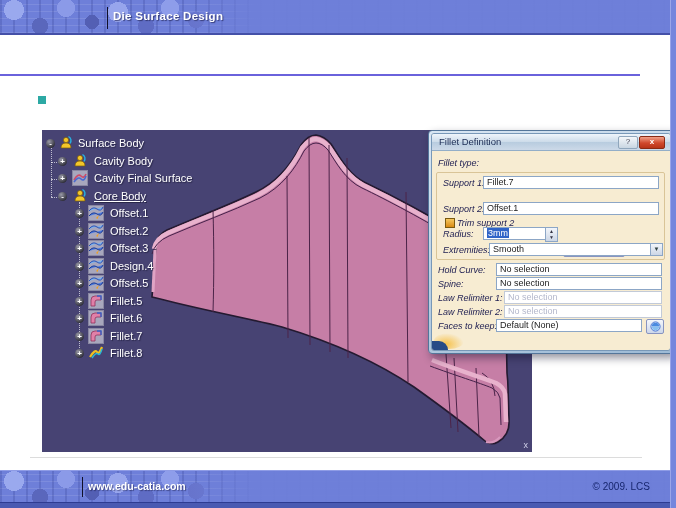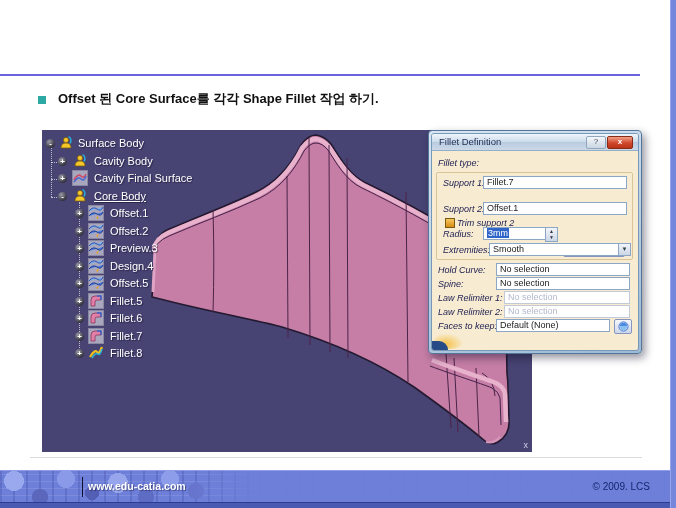--- a/index.html
+++ b/index.html
@@ -47,21 +47,21 @@
         color:#fff;font-size:8px;line-height:9px;font-weight:bold;text-align:center;}
   .ticon{position:absolute;top:-1px;width:16px;height:16px;}
   .ticon svg{width:16px;height:16px;display:block;}
   .tlabel{position:absolute;top:1px;text-shadow:1px 1px 1px rgba(10,10,30,.5);}
   .trow.sel .tlabel{text-decoration:underline;}
   .tline{position:absolute;border-left:1px dotted rgba(255,255,255,.65);width:0;}
   .tstub{position:absolute;border-top:1px dotted rgba(255,255,255,.65);height:0;}
   
   .dialog{position:absolute;left:428px;top:130px;width:212px;height:222px;border-radius:4px;
           background:linear-gradient(160deg,#d8e6f3,#9dbad5);border:1px solid #54769a;
-          box-shadow:3px 4px 8px rgba(15,15,40,.45);}
+          box-shadow:3px 4px 8px rgba(15,15,40,.45);padding-left:32px;}
   .dlg-inner{position:absolute;left:2px;top:2px;right:2px;bottom:2px;border:1px solid #7898b8;
              border-radius:3px;overflow:hidden;background:#f7ecd2;}
   .dlg-title{position:relative;height:16px;background:linear-gradient(#eff5fb,#cddcea 48%,#b8ccdf 52%,#ccd9e8);
              border-bottom:1px solid #93aec8;}
   .dlg-title-text{position:absolute;left:7px;top:2px;font-size:9.5px;color:#1c2c54;}
   .dlg-help{position:absolute;right:32px;top:2px;width:18px;height:11px;border-radius:2px;
             background:linear-gradient(#f4f7fa,#c9d6e2);border:1px solid #8fa6bc;color:#445;
             font-size:8px;line-height:10px;text-align:center;}
   .dlg-close{position:absolute;right:5px;top:2px;width:24px;height:11px;border-radius:2px;
              background:linear-gradient(#f0a088,#d0482c 55%,#b83418);border:1px solid #8a2a14;
@@ -90,24 +90,27 @@
   .faces-btn svg{display:block;margin:1px auto 0;}
   .blob-a{position:absolute;left:2px;bottom:1px;width:30px;height:16px;border-radius:50%;
           background:radial-gradient(ellipse at 40% 70%, #f6c14a, rgba(246,216,150,0) 70%);}
   .blob-b{position:absolute;left:0;bottom:0;width:16px;height:9px;border-top-right-radius:14px;background:#274b86;}
 </style>
 </head>
 <body>
 
 <div class="stage">
 
+  <div class="band band-top">
+    <div class="band-sep" style="left:107px"></div>
+    <div class="band-title">Die Surface Design</div>
+  </div>
 
   <div class="title-rule"></div>
   <div class="bullet-sq"></div>
-  <div class="bullet-text">Offset 된 Core Surface를 각각 Shape Fillet 작업 하기.</div>
   <div class="content-divider"></div>
 
   <div class="viewport">
 
     <svg width="490" height="322" viewBox="0 0 490 322" style="position:absolute;left:0;top:0">
       <path d="M110,167 L114,115 Q115,105 125,100
         C155,87 185,76 214,62 C237,51 250,33 259,15 Q266,5 274,5 Q282,6 289,14
         C297,26 306,44 322,52 C345,63 385,84 422,106 C442,118 459,130 463,139
         L465,243 Q466,252 466,258 L467,290 Q468,305 456,312 Q449,316 443,311
         C425,296 400,277 372,257 C335,232 290,212 240,197 C200,187 160,180 110,167 Z" fill="#c67ea6" stroke="#241a30" stroke-width="1.6"></path>
@@ -213,21 +216,21 @@
       <div class="trow" style="top:111px">
         <span class="knob" style="left:33px">+</span>
         <span class="ticon" style="left:46px">
             <svg viewBox="0 0 16 16">
               <rect x=".5" y=".5" width="15" height="15" fill="#a8a7bd" stroke="#8987a2"></rect>
               <path d="M1 6q4-5 8-2t6-2" fill="#7ab2ee" stroke="#2a52b8" stroke-width="1"></path>
               <path d="M1 11q4-5 8-2t6-2" fill="#4a7ae0" stroke="#1a3a98" stroke-width="1"></path>
               <path d="M8 13l3-3-1.5 4z" fill="#f0a020"></path>
             </svg>
           </span>
-        <span class="tlabel" style="left:68px">Preview.3</span>
+        <span class="tlabel" style="left:68px">Offset.3</span>
       </div>
       <div class="trow" style="top:129px">
         <span class="knob" style="left:33px">+</span>
         <span class="ticon" style="left:46px">
             <svg viewBox="0 0 16 16">
               <rect x=".5" y=".5" width="15" height="15" fill="#a8a7bd" stroke="#8987a2"></rect>
               <path d="M1 6q4-5 8-2t6-2" fill="#7ab2ee" stroke="#2a52b8" stroke-width="1"></path>
               <path d="M1 11q4-5 8-2t6-2" fill="#4a7ae0" stroke="#1a3a98" stroke-width="1"></path>
               <path d="M8 13l3-3-1.5 4z" fill="#f0a020"></path>
             </svg>

